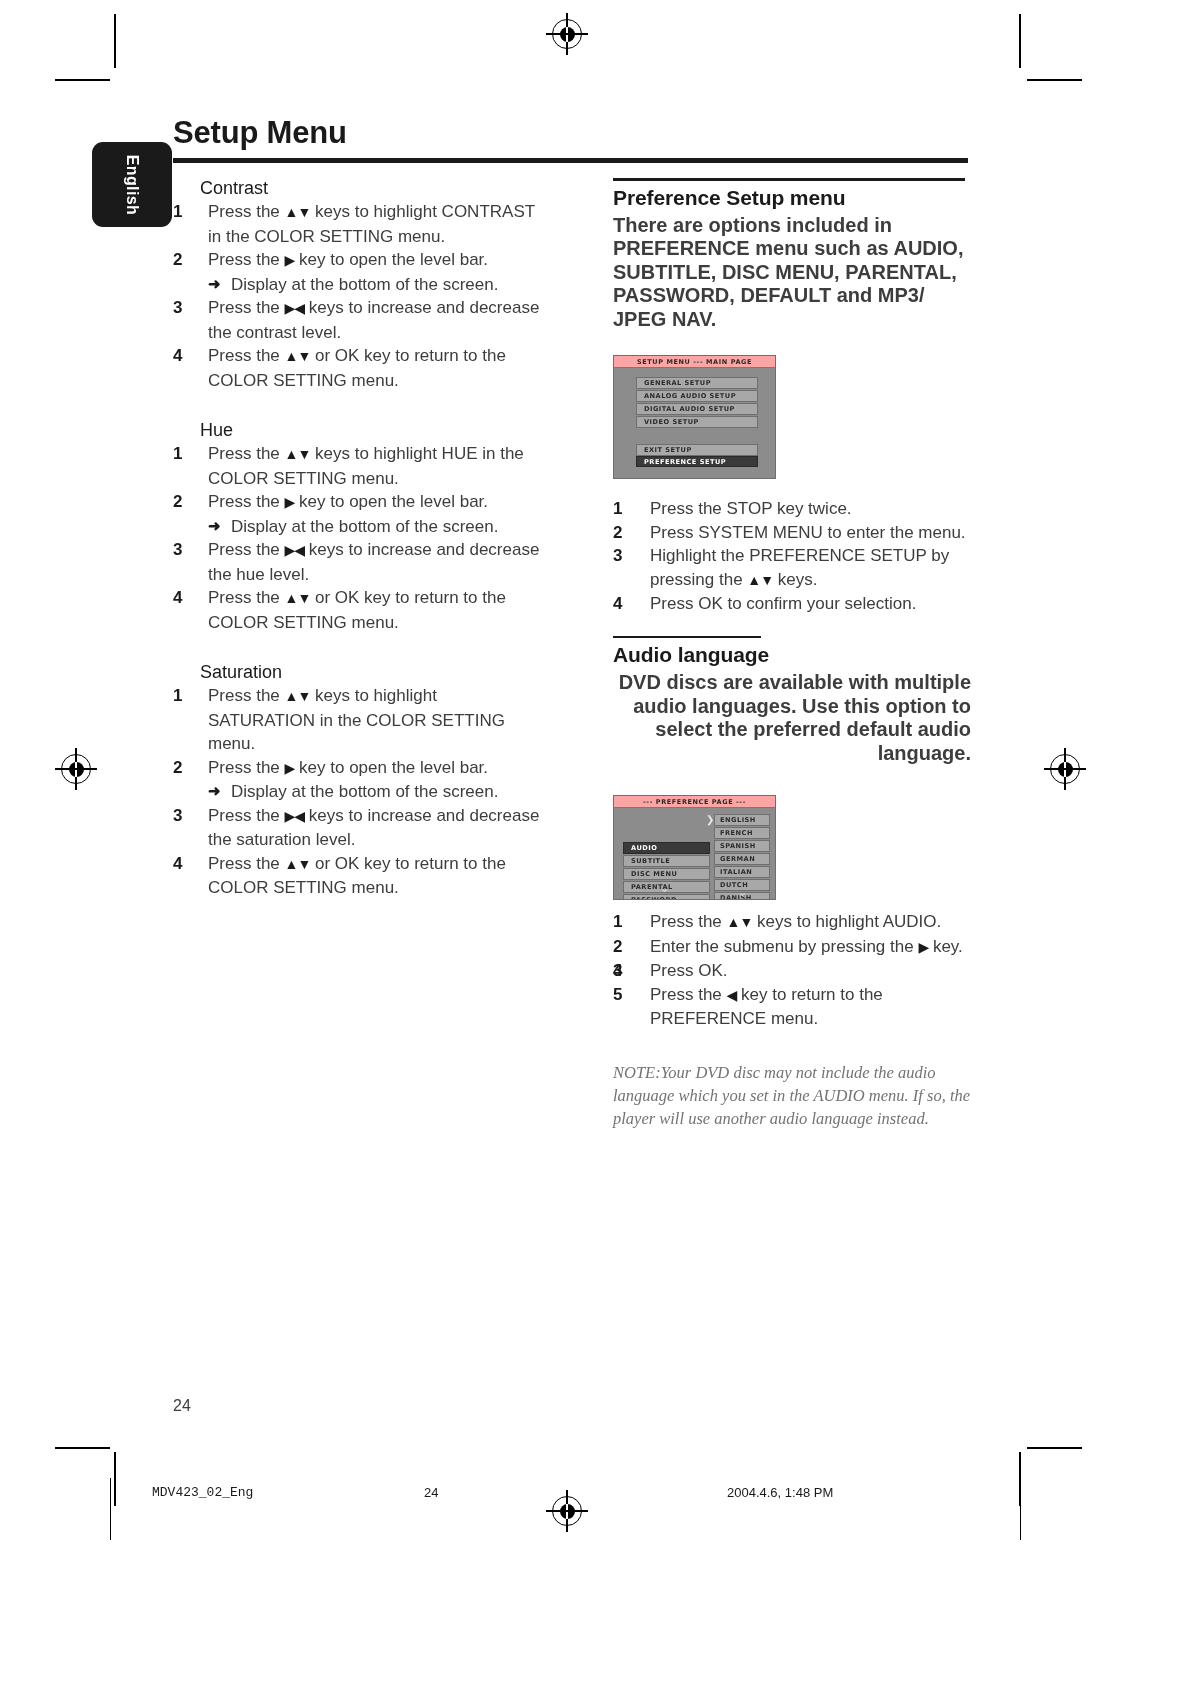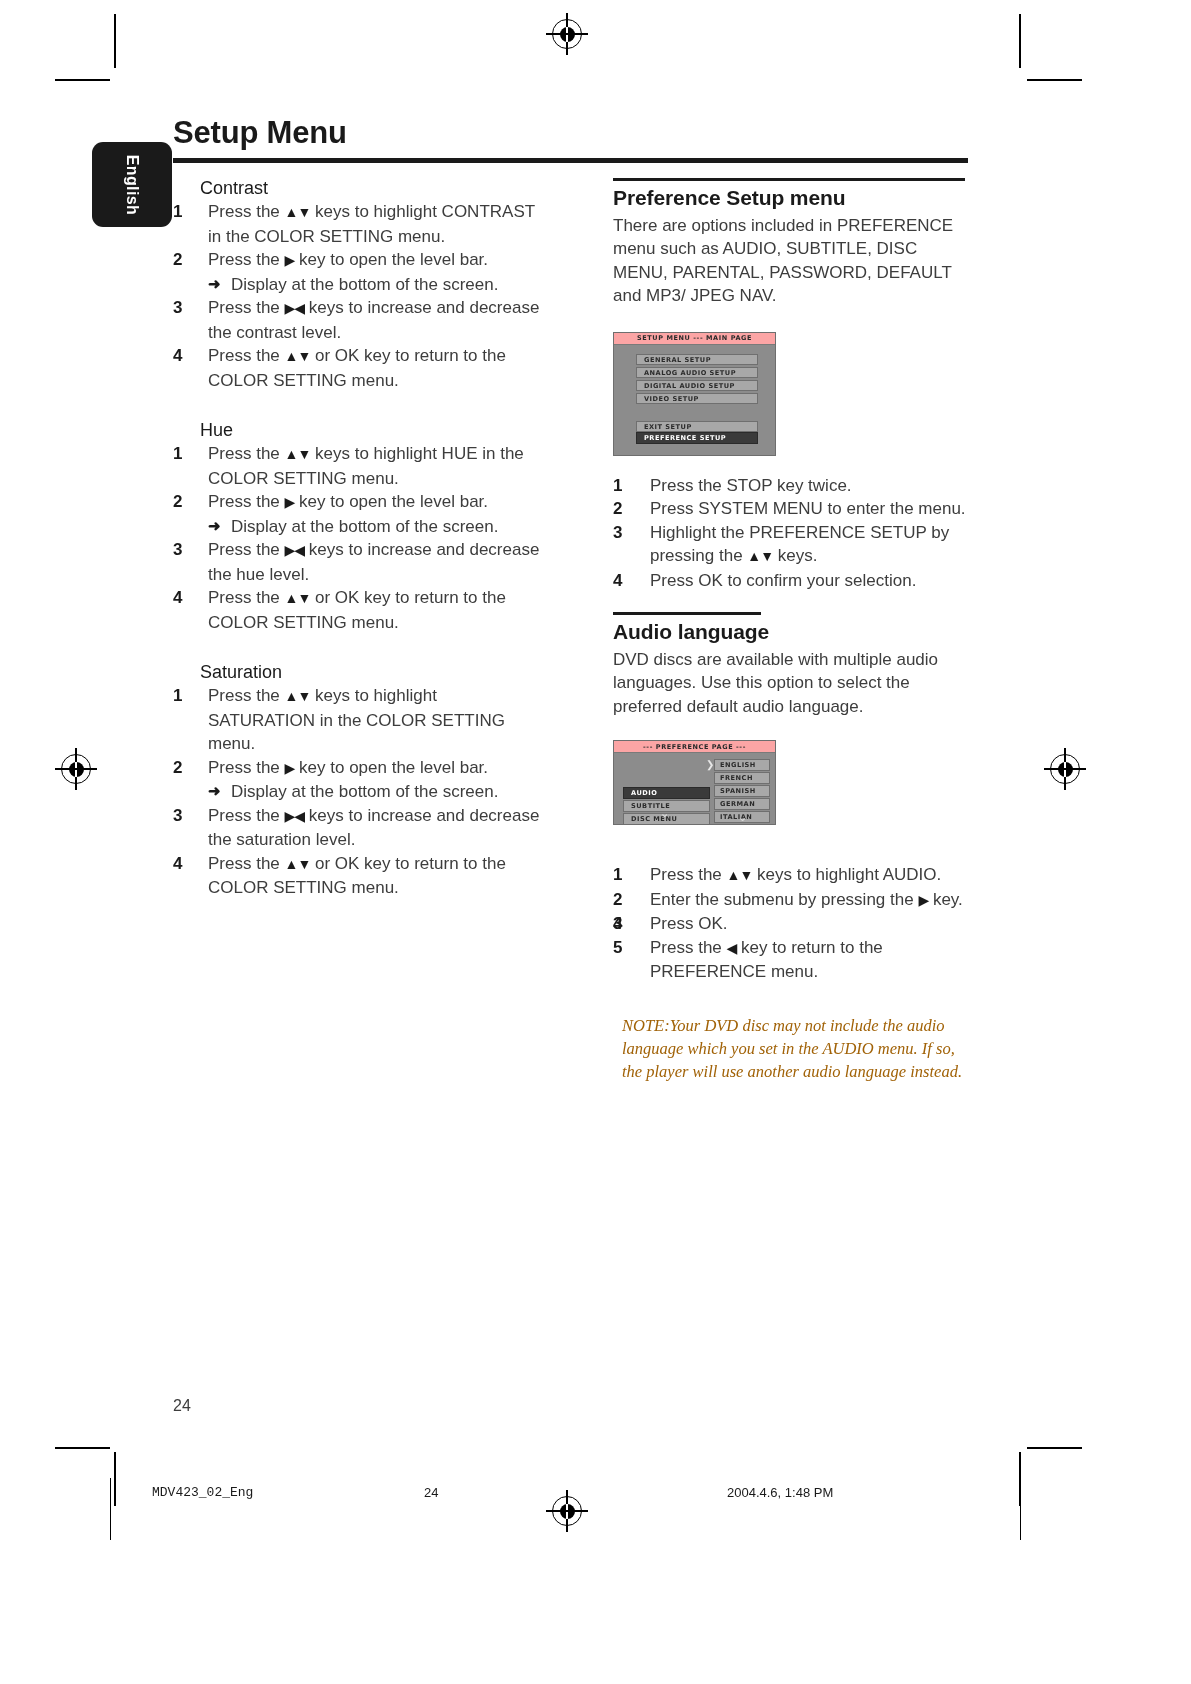--- a/index.html
+++ b/index.html
@@ -125,24 +125,24 @@
     background: #1a1a1a;
     margin-bottom: 5px;
   }
   .major-rule.short { width: 148px; }
 
   .spacer-lg { height: 28px; }
 
   
   p.body-text {
     margin: 0;
-    font-size: 17px;
+    font-size: 20px;
     line-height: 23.5px;
     color: #3d3d3d;
-    font-weight: 400;
+    font-weight: 700;
   }
 
   
   ol.steps {
     margin: 0;
     padding: 0;
     list-style: none;
   }
   ol.steps > li {
     position: relative;
@@ -174,27 +174,26 @@
     left: 0;
     top: -1px;
     font-size: 15px;
     font-weight: bold;
     color: #1a1a1a;
   }
   .tri { font-size: 14px; letter-spacing: -1px; color: #1a1a1a; }
 
   
   .note-block {
-    margin-left: 9px;
     margin-top: 30px;
     font-size: 16.5px;
     line-height: 23px;
     font-style: italic;
     font-family: "Liberation Serif", serif;
-    color: #a16207;
+    color: #737373;
   }
 
   
   .osd {
     position: relative;
     background: #8f8f8f;
     border: 1px solid #6e6e6e;
     box-sizing: border-box;
     font-family: "DejaVu Sans", sans-serif;
     overflow: hidden;
@@ -258,23 +257,23 @@
     position: absolute;
     left: 22px;
     top: 76px;
     width: 122px;
   }
 
   
   #osd-pref {
     position: absolute;
     left: 0px;
-    top: 0px;
+    top: 8px;
     width: 163px;
-    height: 85px;
+    height: 105px;
   }
   #osd-pref .left-list {
     position: absolute;
     left: 9px;
     top: 6px;
     width: 87px;
   }
   #osd-pref .right-list {
     position: absolute;
     left: 100px;
@@ -427,21 +426,21 @@
       <div style="height: 14px;"></div>
       <ol class="steps">
         <li><span class="num">1</span><span>Press the STOP key twice.</span></li>
         <li><span class="num">2</span><span>Press SYSTEM MENU to enter the menu.</span></li>
         <li><span class="num">3</span><span>Highlight the PREFERENCE SETUP by pressing the <span class="tri">▲▼</span> keys.</span></li>
         <li><span class="num">4</span><span>Press OK to confirm your selection.</span></li>
       </ol>
       <div style="height: 20px;"></div>
       <div class="major-rule short"></div>
       <h2 class="major-head">Audio language</h2>
-      <p class="body-text" style="margin-top: 4px;">DVD discs are available with multiple audio languages. Use this option to select the preferred default audio language.</p>
+      <p class="body-text" style="margin-top: 4px; text-align: right;">DVD discs are available with multiple audio languages. Use this option to select the preferred default audio language.</p>
       <div style="height: 22px;"></div>
       <div style="padding-left: 0px;">
         <div class="osd-holder" style="height: 109px;">
           <div class="osd" id="osd-pref">
             <div class="osd-titlebar">--- PREFERENCE PAGE ---</div>
             <div class="osd-body" style="padding: 16px;">
               <div class="left-list">
                 <div class="osd-item sel">AUDIO</div>
                 <div class="osd-item">SUBTITLE</div>
                 <div class="osd-item">DISC MENU</div>

